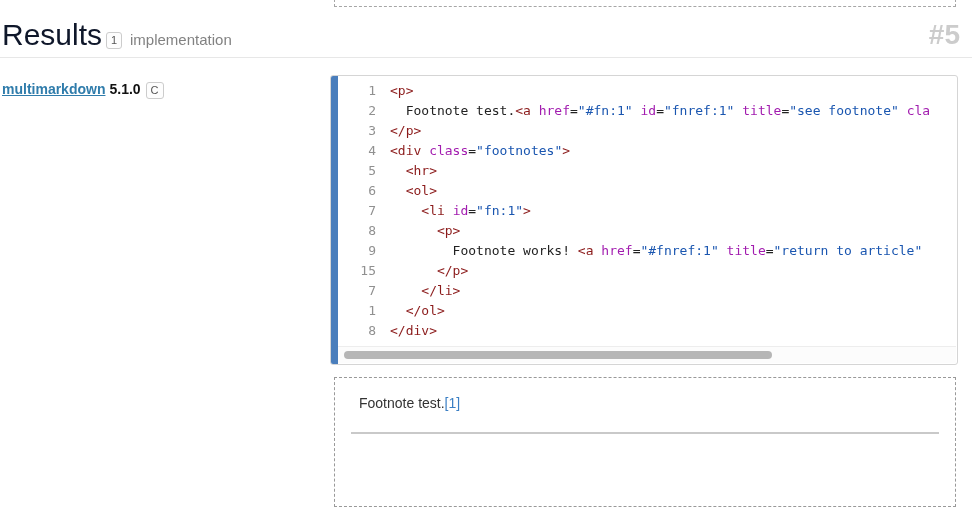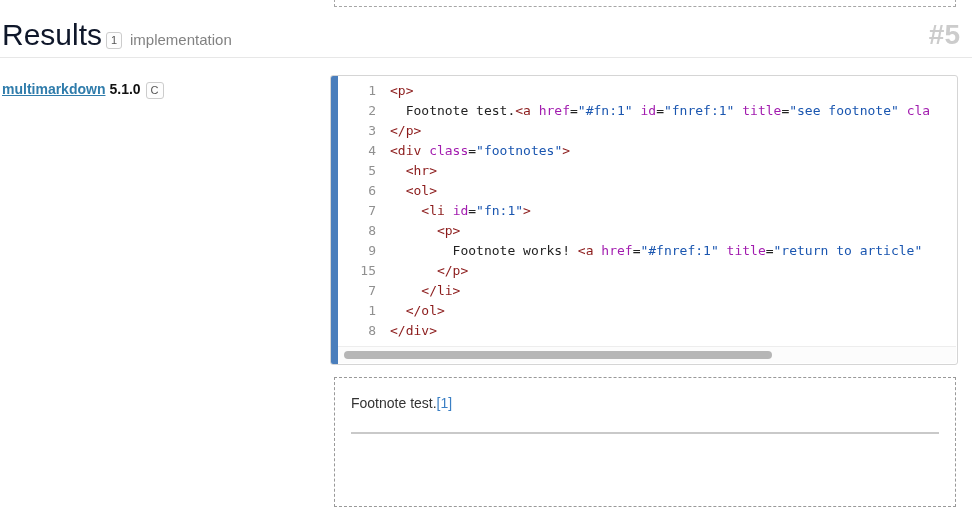--- a/index.html
+++ b/index.html
@@ -41,21 +41,21 @@
   .tk-tag{color:#8b1a1a;}
   .tk-attr{color:#a21caf;}
   .tk-str{color:#1a56b0;}
   .tk-text{color:#222;}
   .hscrollbar{position:absolute;left:7px;right:1px;bottom:1px;height:16px;background:#fcfcfc;border-top:1px solid #ededed;}
   .hscroll-thumb{position:absolute;left:6px;top:4px;width:428px;height:8px;border-radius:4px;background:#b6b6b6;cursor:pointer;}
 
   
   .preview-box{position:absolute;left:334px;top:377px;width:622px;height:130px;
     border:1px dashed #999;background:#fff;box-sizing:border-box;overflow:hidden;}
-  .preview-paragraph{margin:16px 16px 0;font-size:14px;line-height:18px;color:#333;}
+  .preview-paragraph{margin:16px 24px 0;font-size:14px;line-height:18px;color:#333;}
   .footnote-ref{color:#3b7fc4;text-decoration:none;cursor:pointer;}
   .preview-divider{margin:20px 16px 0;height:2px;background:#c9c9c9;border:none;}
   .footnote-item{margin:18px 16px 0 34px;font-size:14px;line-height:18px;color:#333;}
   .list-marker{margin-right:6px;}
   .return-icon{display:inline-block;width:18px;height:18px;margin-left:7px;border-radius:4px;
     background:linear-gradient(180deg,#6aa7e0,#3d73b8);color:#fff;font-size:12px;line-height:18px;
     text-align:center;vertical-align:-4px;cursor:pointer;}
 </style>
 </head>
 <body>

